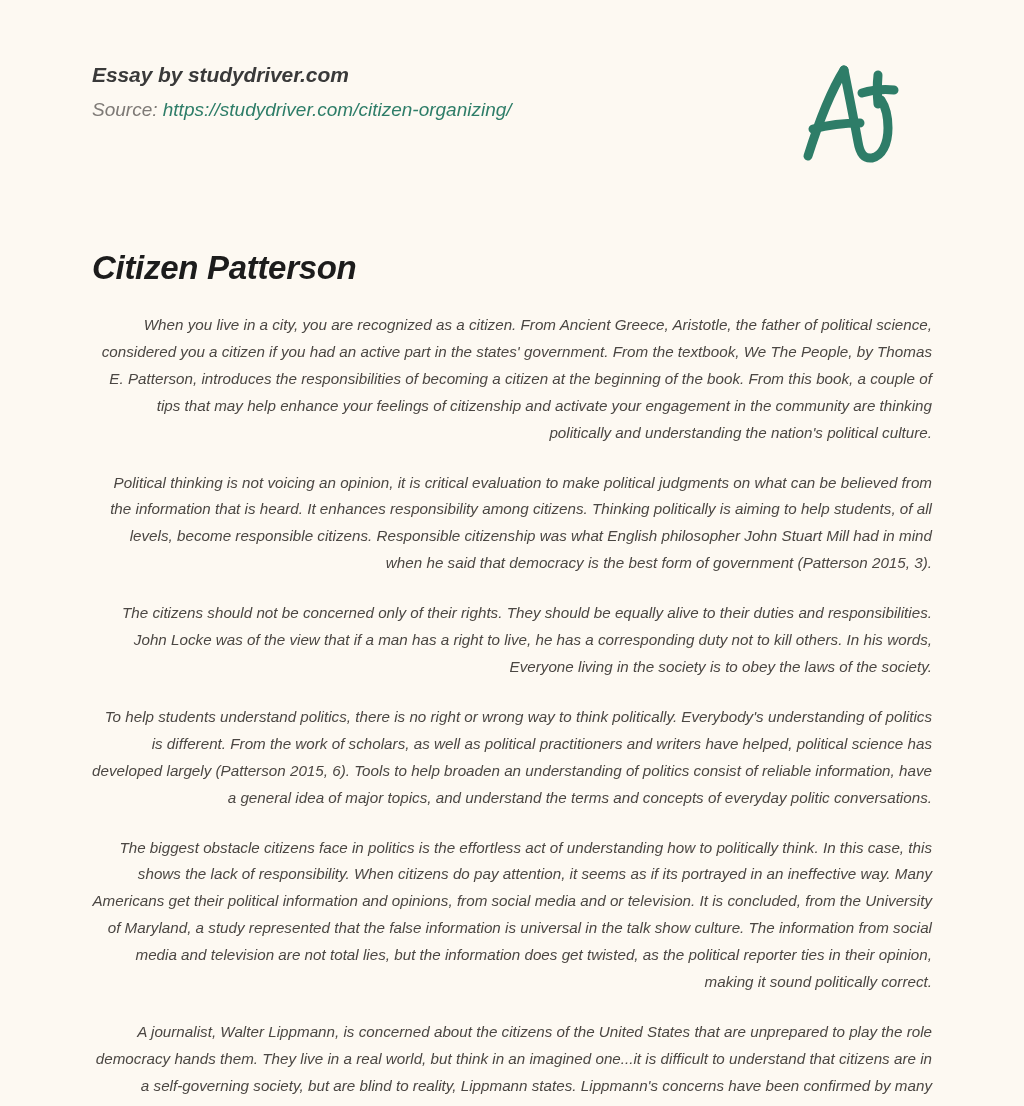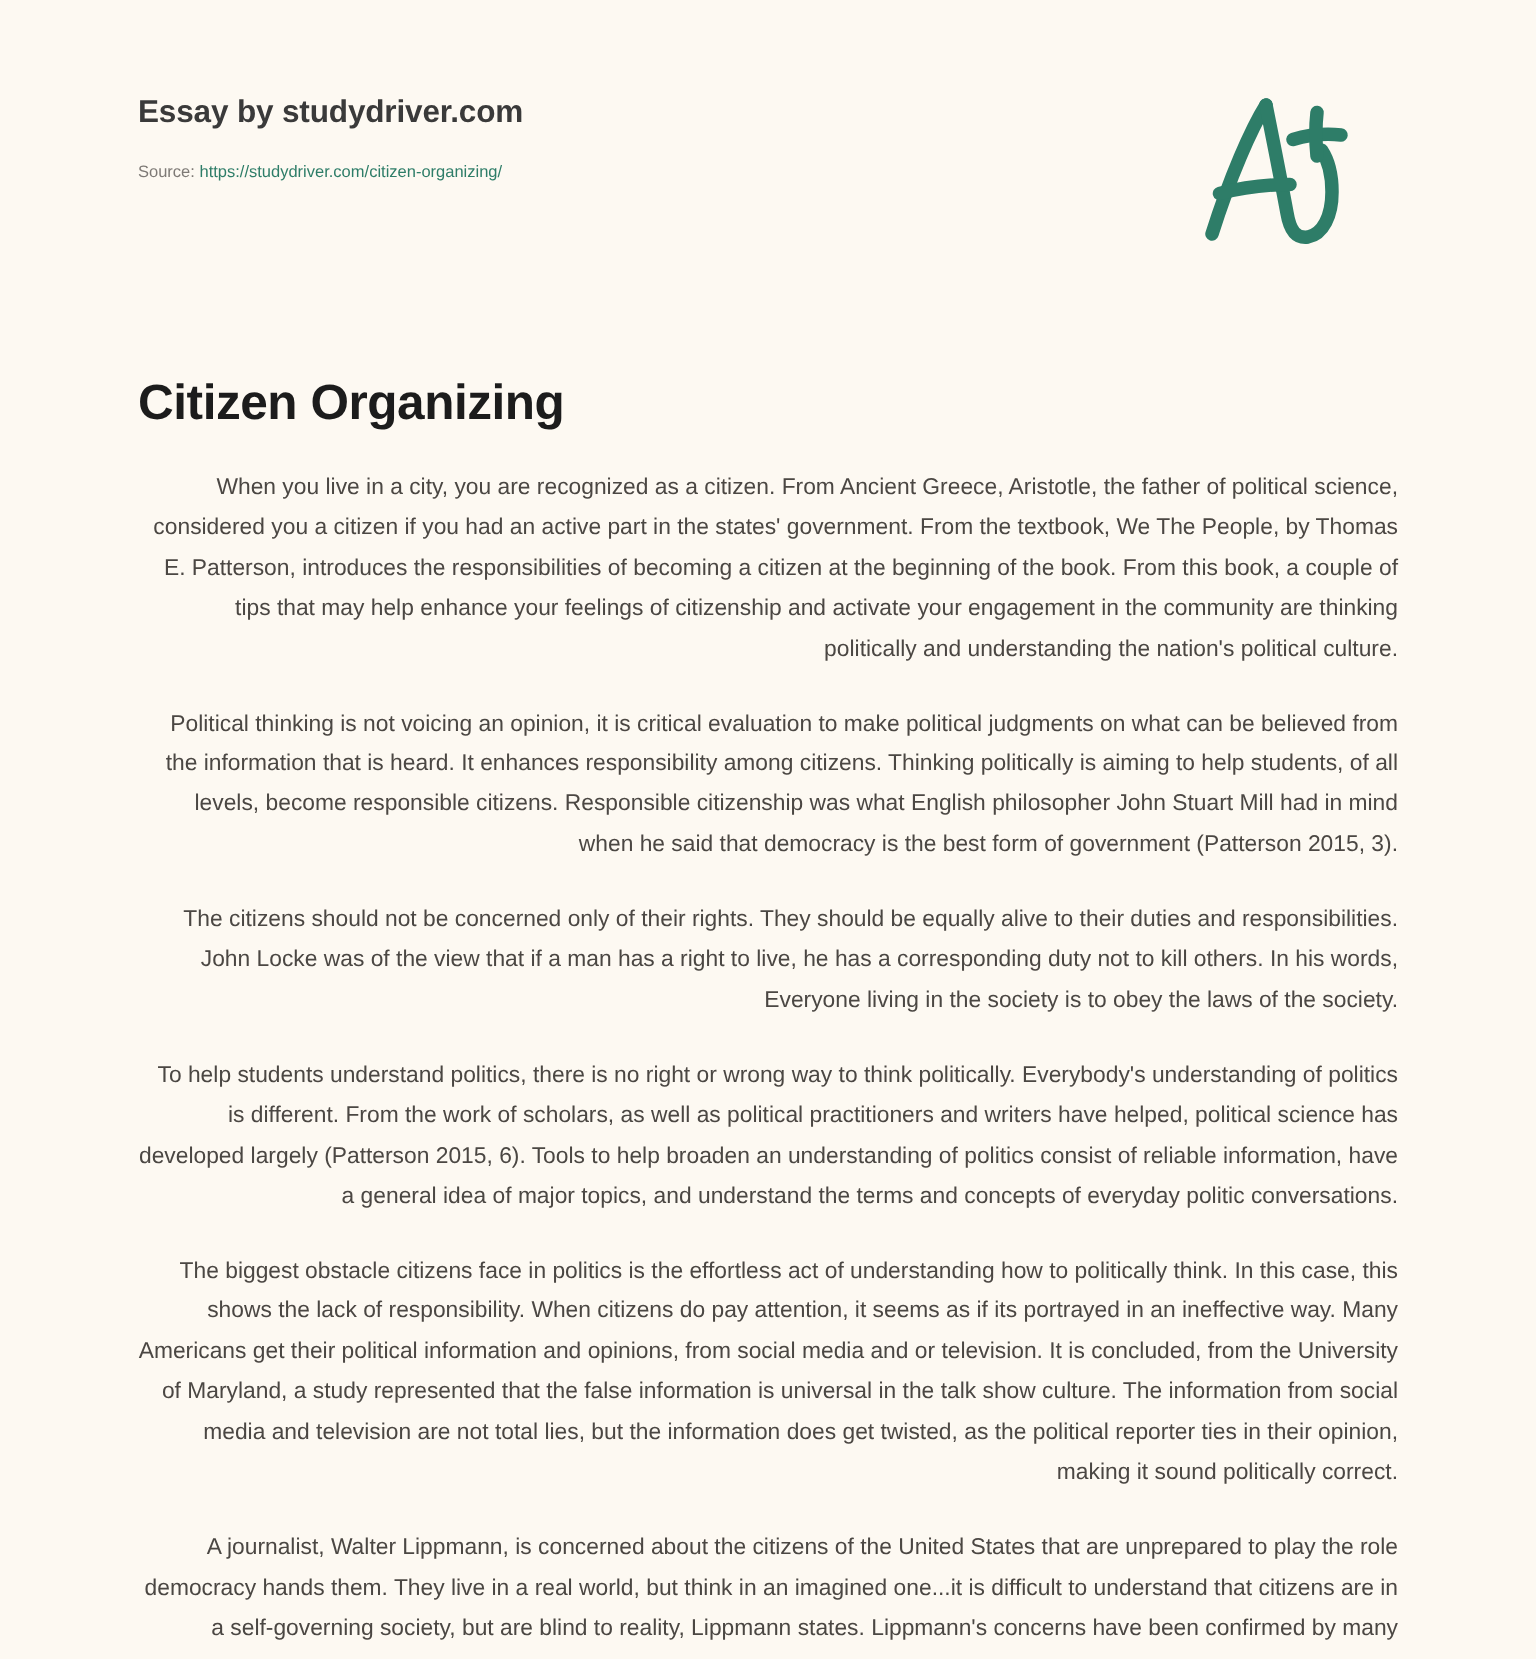--- a/index.html
+++ b/index.html
@@ -14,42 +14,43 @@
     overflow: hidden;
     position: relative;
   }
 
   .page {
     width: 972px;
     height: 1106px;
     position: relative;
     box-sizing: border-box;
     overflow: hidden;
+    font-style: italic;
   }
 
   
   .header {
     position: relative;
     padding: 62px 78px 0 92px;
     height: 182px;
     box-sizing: border-box;
   }
 
   .brand-line {
     font-size: 21px;
     font-weight: bold;
     color: #3A3A3A;
     letter-spacing: -0.1px;
     line-height: 1.2;
     margin: 0;
   }
 
   .source-line {
-    margin-top: 21px;
-    font-size: 11px;
+    margin-top: 11px;
+    font-size: 19px;
     color: #7E7A76;
     line-height: 1.3;
     white-space: nowrap;
   }
 
   .source-label {
     color: #7E7A76;
   }
 
   .source-url {
@@ -122,21 +123,21 @@
           <path d="M27 73 C42 69, 58 67, 74 67" stroke-width="9"></path>
 
           <path d="M76 37 C86 34, 98 33, 108 34" stroke-width="9"></path>
 
           <path d="M92 19 C91 28, 91 38, 92 48" stroke-width="9"></path>
         </g>
       </svg>
     </div>
   </div>
 
-  <h1 class="title">Citizen Organizing</h1>
+  <h1 class="title">Citizen Patterson</h1>
 
   <div class="article">
     <p>When you live in a city, you are recognized as a citizen. From Ancient Greece, Aristotle, the father of political science, considered you a citizen if you had an active part in the states' government. From the textbook, We The People, by Thomas E. Patterson, introduces the responsibilities of becoming a citizen at the beginning of the book. From this book, a couple of tips that may help enhance your feelings of citizenship and activate your engagement in the community are thinking politically and understanding the nation's political culture.</p>
     <p>Political thinking is not voicing an opinion, it is critical evaluation to make political judgments on what can be believed from the information that is heard. It enhances responsibility among citizens. Thinking politically is aiming to help students, of all levels, become responsible citizens. Responsible citizenship was what English philosopher John Stuart Mill had in mind when he said that democracy is the best form of government (Patterson 2015, 3).</p>
     <p>The citizens should not be concerned only of their rights. They should be equally alive to their duties and responsibilities. John Locke was of the view that if a man has a right to live, he has a corresponding duty not to kill others. In his words, Everyone living in the society is to obey the laws of the society.</p>
     <p>To help students understand politics, there is no right or wrong way to think politically. Everybody's understanding of politics is different. From the work of scholars, as well as political practitioners and writers have helped, political science has developed largely (Patterson 2015, 6). Tools to help broaden an understanding of politics consist of reliable information, have a general idea of major topics, and understand the terms and concepts of everyday politic conversations.</p>
     <p>The biggest obstacle citizens face in politics is the effortless act of understanding how to politically think. In this case, this shows the lack of responsibility. When citizens do pay attention, it seems as if its portrayed in an ineffective way. Many Americans get their political information and opinions, from social media and or television. It is concluded, from the University of Maryland, a study represented that the false information is universal in the talk show culture. The information from social media and television are not total lies, but the information does get twisted, as the political reporter ties in their opinion, making it sound politically correct.</p>
     <p>A journalist, Walter Lippmann, is concerned about the citizens of the United States that are unprepared to play the role democracy hands them. They live in a real world, but think in an imagined one...it is difficult to understand that citizens are in a self-governing society, but are blind to reality, Lippmann states. Lippmann's concerns have been confirmed by many scholarly studies. To continue confirming American citizens blindness to reality, one thousand American citiz</p>
   </div>
 

